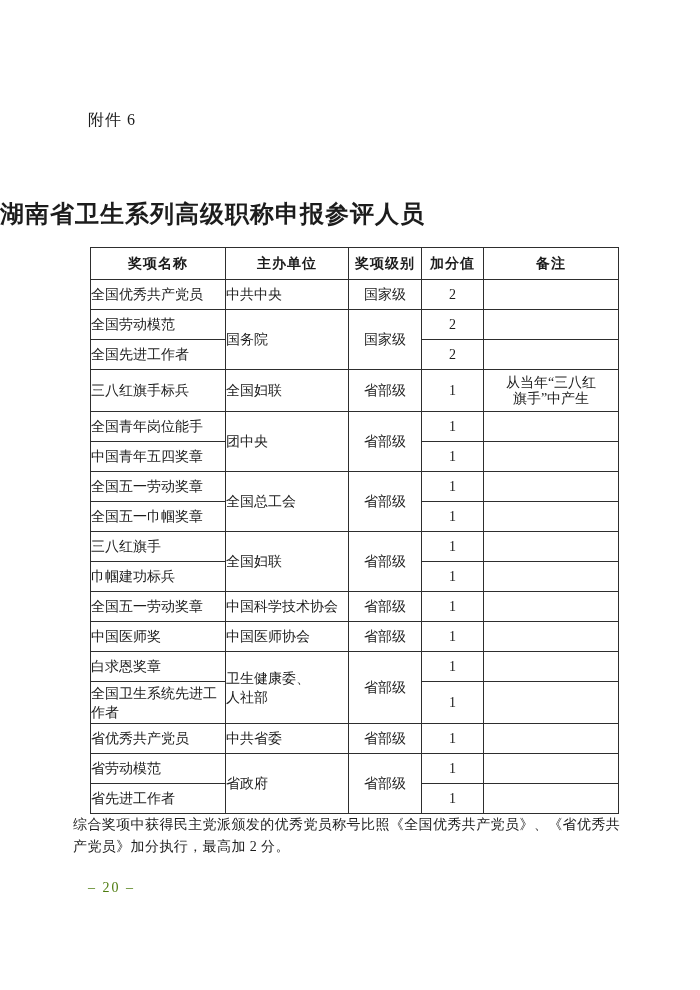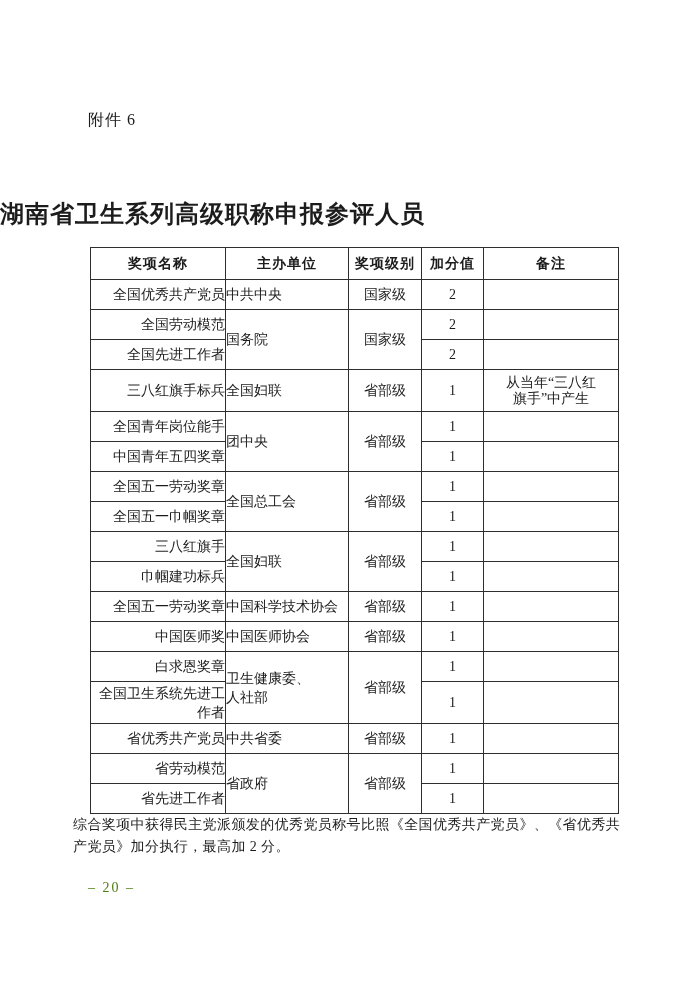--- a/index.html
+++ b/index.html
@@ -58,21 +58,21 @@
   }
   table.awards tr { height: 30px; padding-left: 44px; }
   table.awards tr.hdr { height: 32px; }
   table.awards tr.tall { height: 42px; }
   th.col-h {
     font-weight: bold;
     text-align: center;
     letter-spacing: 1px;
   }
   td.c-name {
-    text-align: right;
+    text-align: left;
     padding-left: 8px;
     padding-right: 4px;
     line-height: 19px;
   }
   td.c-org {
     text-align: left;
     padding-left: 8px;
     padding-right: 4px;
     white-space: pre-line;
     line-height: 19px;

